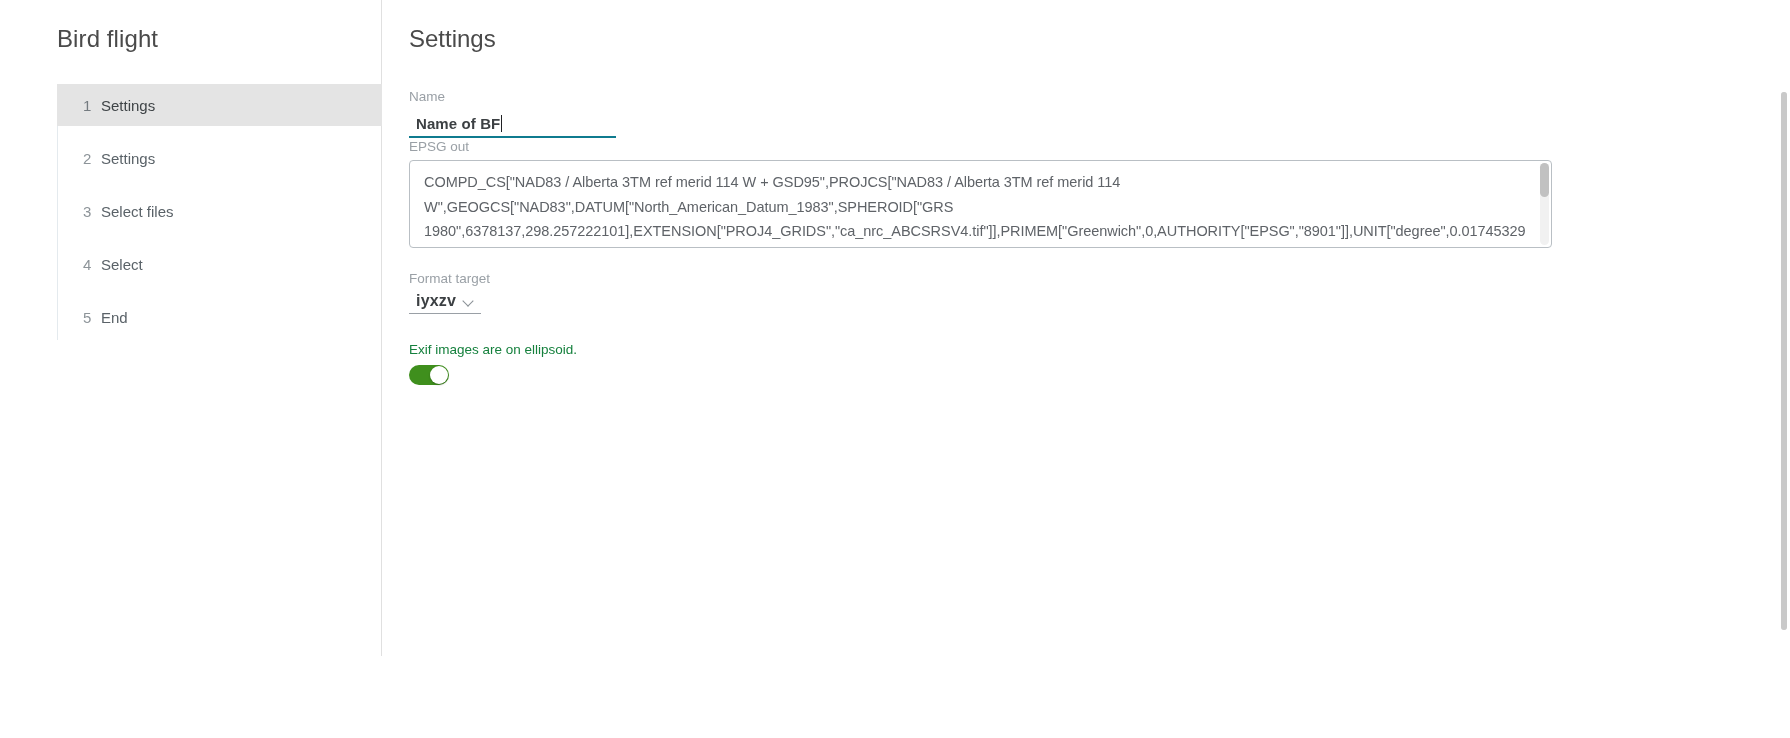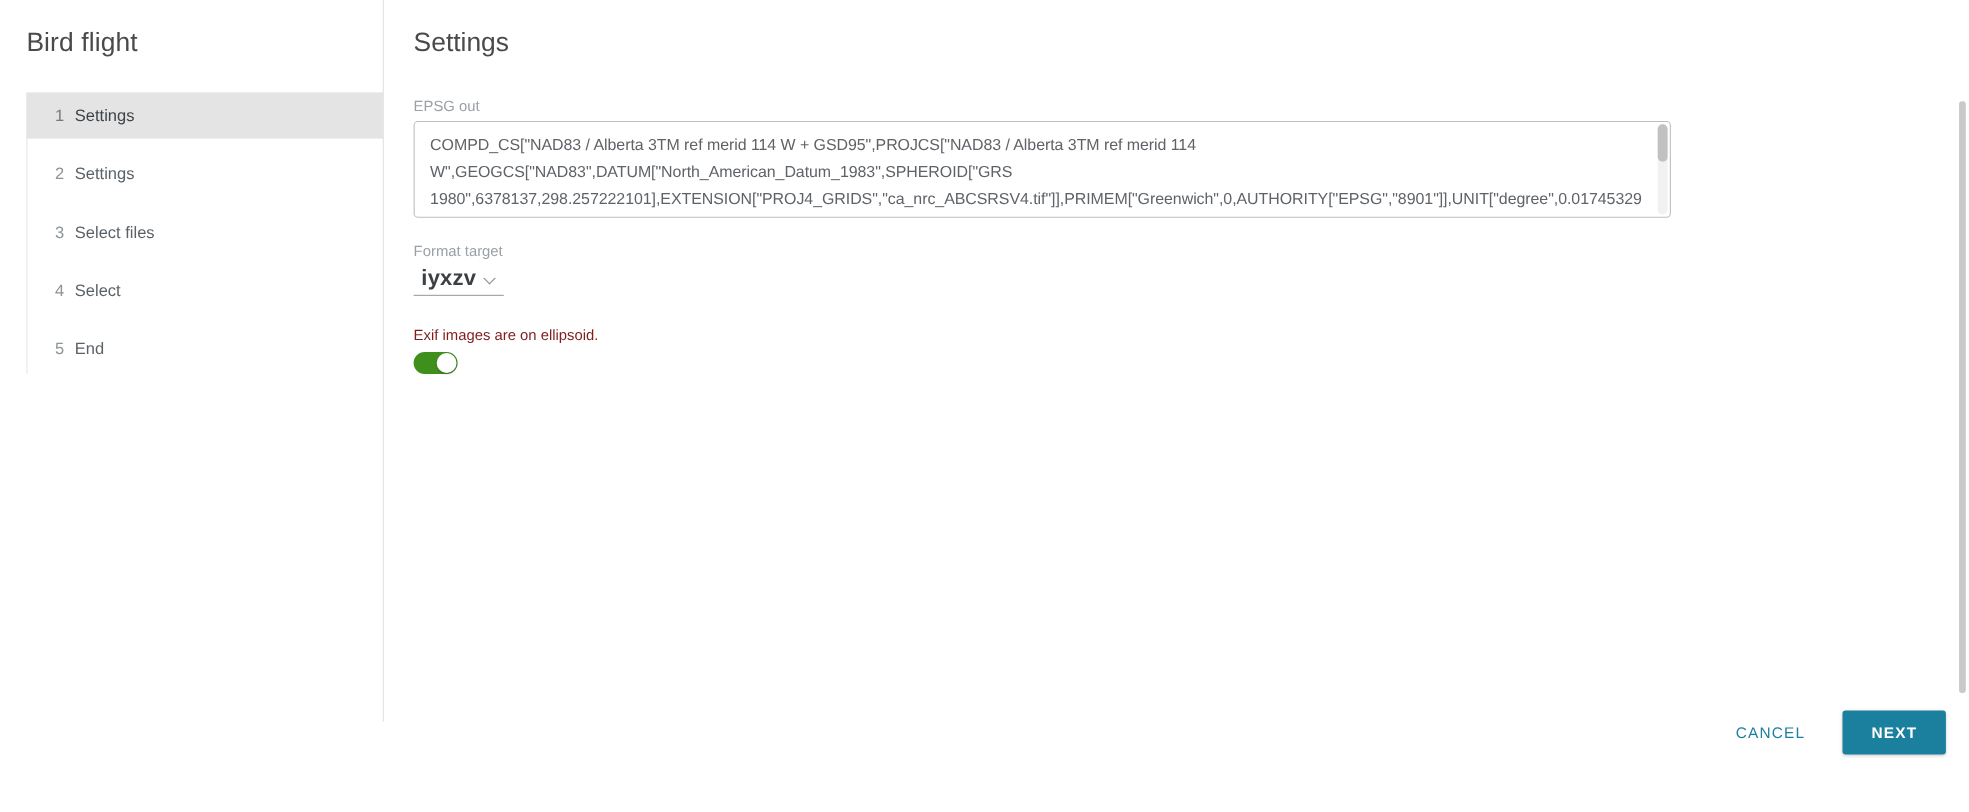--- a/index.html
+++ b/index.html
@@ -18,20 +18,21 @@
   }
 
   
   .sidebar {
     width: 349px;
     min-width: 349px;
     height: 656px;
     background: #ffffff;
     border-right: 1px solid #e0e0e0;
     position: relative;
+    margin-left: 33px;
   }
   .wizard-title {
     position: absolute;
     left: 24px;
     top: 24px;
     font-size: 24px;
     color: #4a4a4a;
     font-weight: 400;
     letter-spacing: 0.1px;
     line-height: 30px;
@@ -222,21 +223,21 @@
   .select-line {
     display: inline-flex;
     align-items: center;
     gap: 8px;
     padding: 0 6px 3px 7px;
     border-bottom: 1px solid #9aa0a6;
     min-width: 65px;
     cursor: pointer;
   }
   .select-value {
-    font-size: 20px;
+    font-size: 16px;
     color: #3c4043;
     font-weight: bold;
     letter-spacing: 0.2px;
   }
   .chevron {
     width: 11px; height: 11px;
     position: relative;
     flex: 0 0 11px;
   }
   .chevron::before {
@@ -246,21 +247,21 @@
     width: 7px; height: 7px;
     border-right: 1.4px solid #8a9096;
     border-bottom: 1.4px solid #8a9096;
     transform: rotate(45deg);
   }
 
   
   .exif-block { margin-top: 28px; }
   .exif-label {
     font-size: 13.5px;
-    color: #7f1d1d;
+    color: #15803d;
     display: block;
     margin-bottom: 8px;
   }
   .toggle {
     width: 40px;
     height: 20px;
     border-radius: 10px;
     background: #3f8f1d;
     position: relative;
     cursor: pointer;
@@ -366,20 +367,27 @@
         <span class="step-label">End</span>
       </div>
     </div>
   </aside>
 
   <section class="main">
     <div class="main-title">Settings</div>
 
     <div class="form-area">
 
+      <div class="field name-field-wrap">
+        <label class="field-label">Name</label>
+        <div class="name-input-line">
+          <span class="name-value">Name of BF</span>
+          <span class="caret"></span>
+        </div>
+      </div>
 
 
       <div class="field epsg-block">
         <label class="field-label">EPSG out</label>
         <div class="epsg-box">
           <div class="epsg-text">COMPD_CS["NAD83 / Alberta 3TM ref merid 114 W + GSD95",PROJCS["NAD83 / Alberta 3TM ref merid 114 W",GEOGCS["NAD83",DATUM["North_American_Datum_1983",SPHEROID["GRS 1980",6378137,298.257222101],EXTENSION["PROJ4_GRIDS","ca_nrc_ABCSRSV4.tif"]],PRIMEM["Greenwich",0,AUTHORITY["EPSG","8901"]],UNIT["degree",0.0174532925199433,AUTHORITY["EPSG","9122"]],AUTHORITY["EPSG","4269"]],PROJECTION["Transverse_Mercator"],PARAMETER["latitude_of_origin",0],PARAMETER["central_meridian"]</div>
           <div class="epsg-scrollbar">
             <div class="epsg-scrollthumb"></div>
           </div>
         </div>
@@ -395,23 +403,19 @@
 
       <div class="field exif-block">
         <span class="exif-label">Exif images are on ellipsoid.</span>
         <div class="toggle">
           <span class="knob"></span>
         </div>
       </div>
 
     </div>
 
-    <div class="footer">
-      <button class="btn-cancel">CANCEL</button>
-      <button class="btn-next">NEXT</button>
-    </div>
 
     <div class="page-scrollbar">
       <div class="page-scrollthumb"></div>
     </div>
   </section>
 
 </div>
 
 </body></html>

